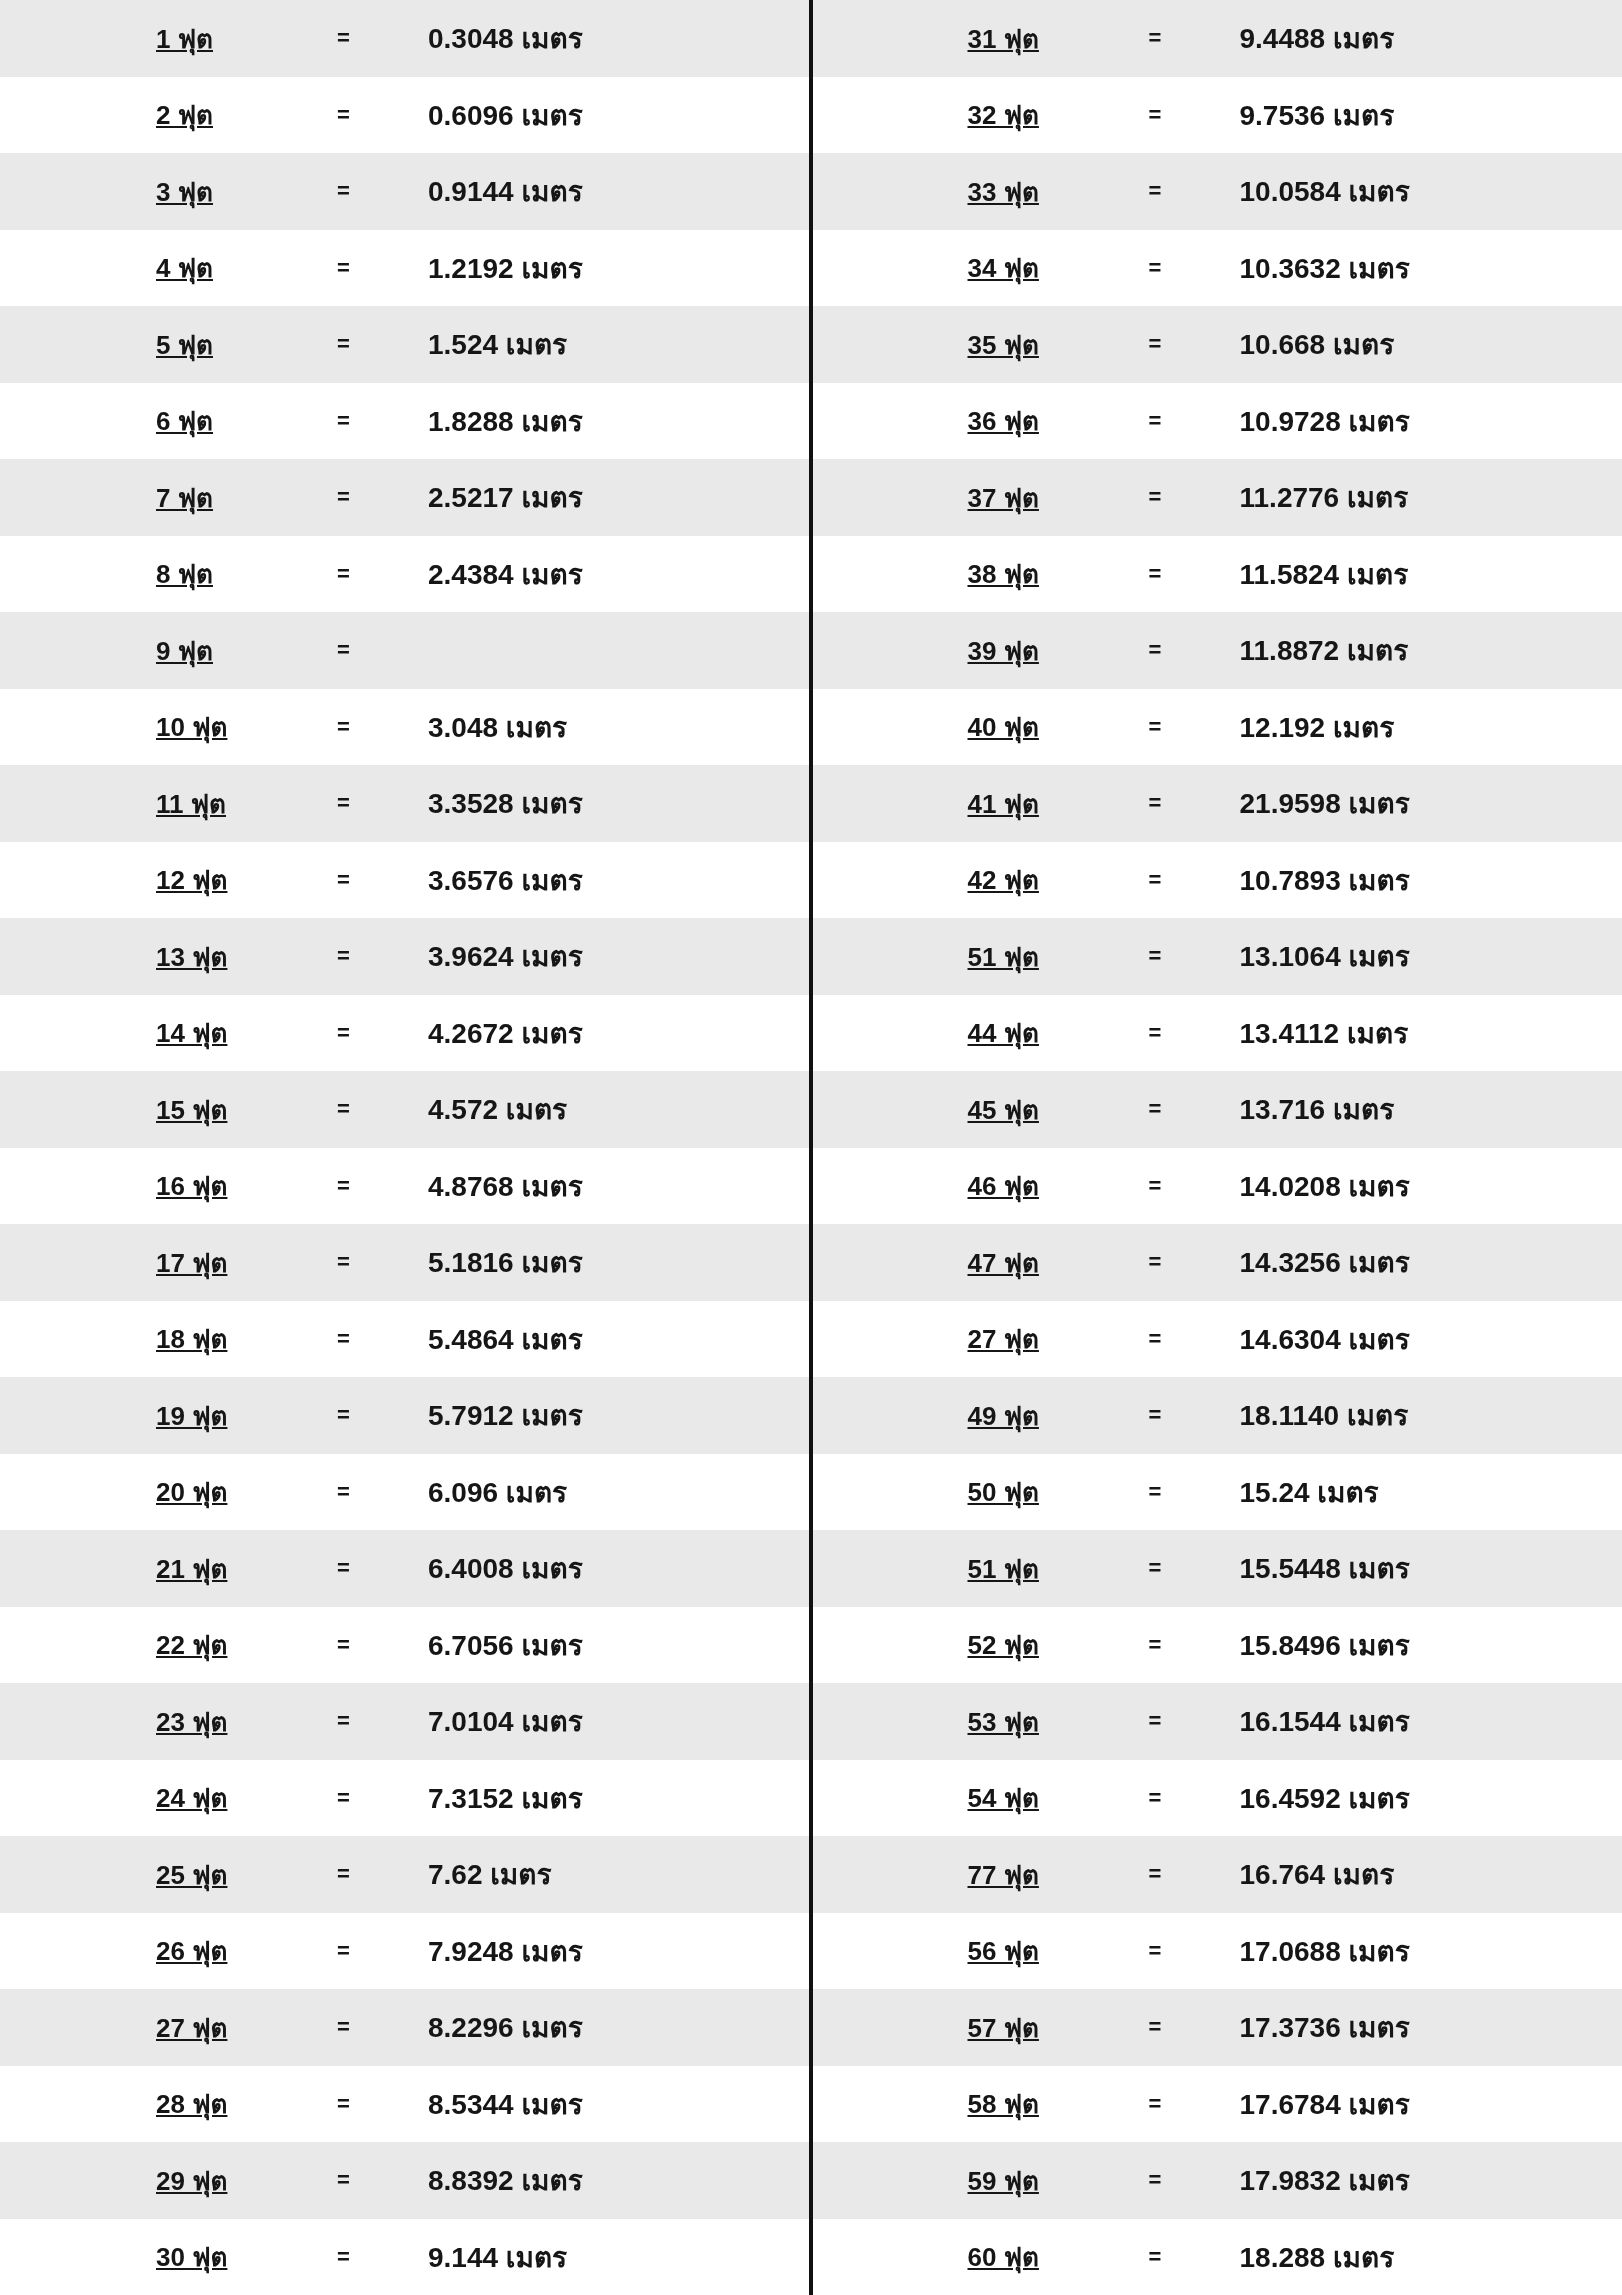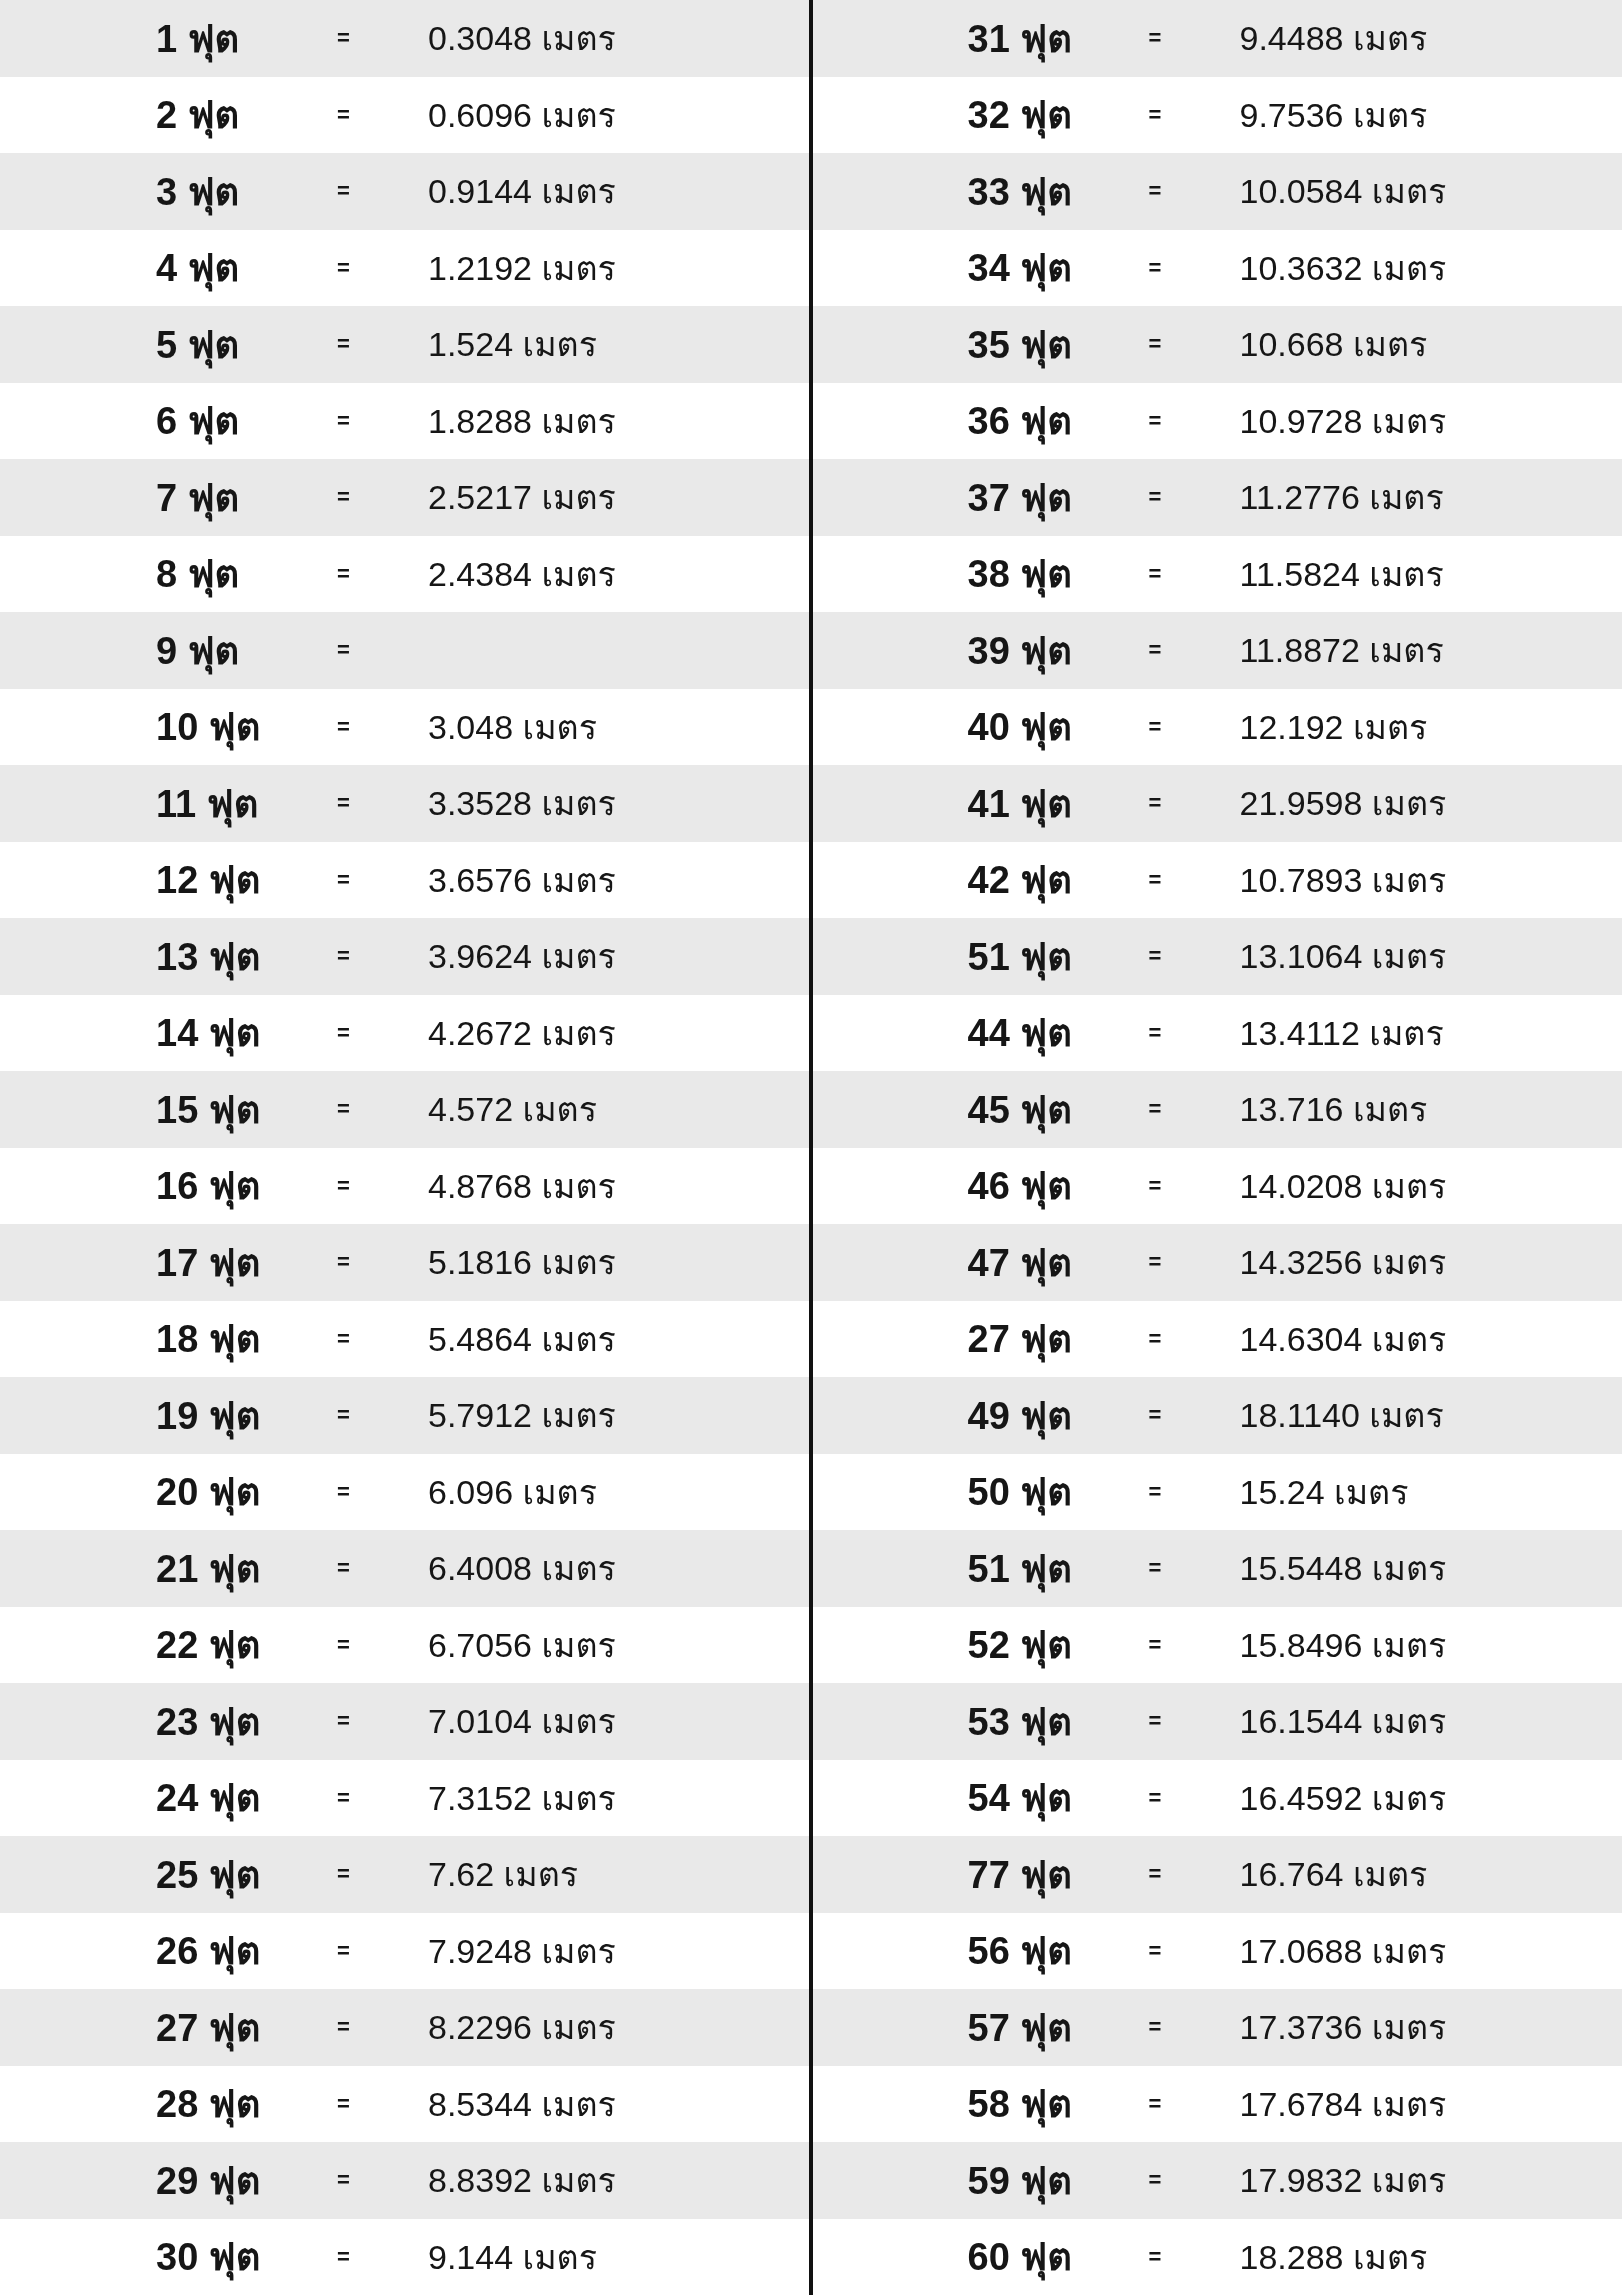--- a/index.html
+++ b/index.html
@@ -26,34 +26,35 @@
   }
   .row:nth-child(odd){background:var(--stripe);}
   .half{
     display:grid;
     grid-template-columns:181px 39px 52px auto;
     align-items:center;
     padding-left:156px;
     box-sizing:border-box;
   }
   .feet{
-    font-size:38px;
+    font-size:26px;
     font-weight:700;
     letter-spacing:0px;
     white-space:nowrap;
+    text-decoration:underline;
   }
   .eq{
     font-size:22px;
     font-weight:700;
     justify-self:start;
     white-space:nowrap;
   }
   .meters{
-    font-size:34px;
-    font-weight:400;
+    font-size:28px;
+    font-weight:700;
     white-space:nowrap;
   }
   .divider{
     position:absolute;
     top:0;bottom:0;
     left:809px;
     width:3.9px;
     background:var(--divider);
     z-index:2;
   }

